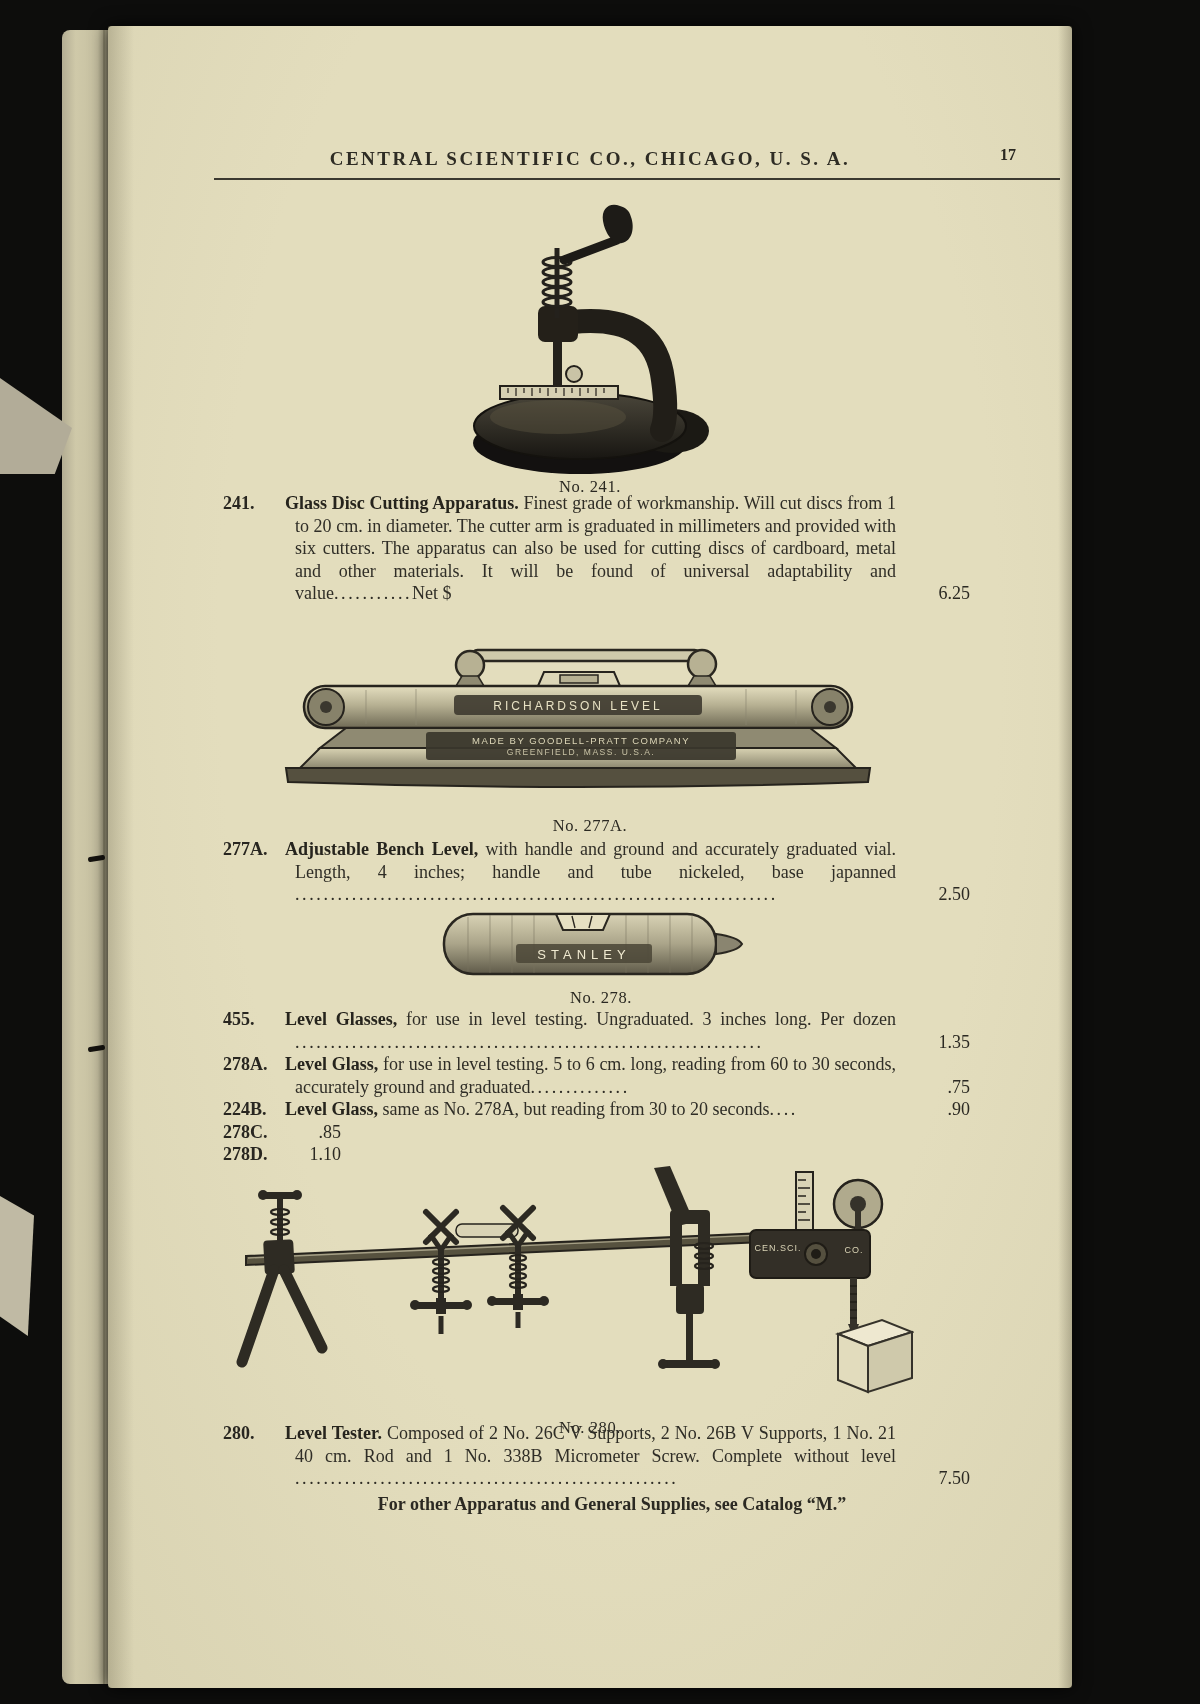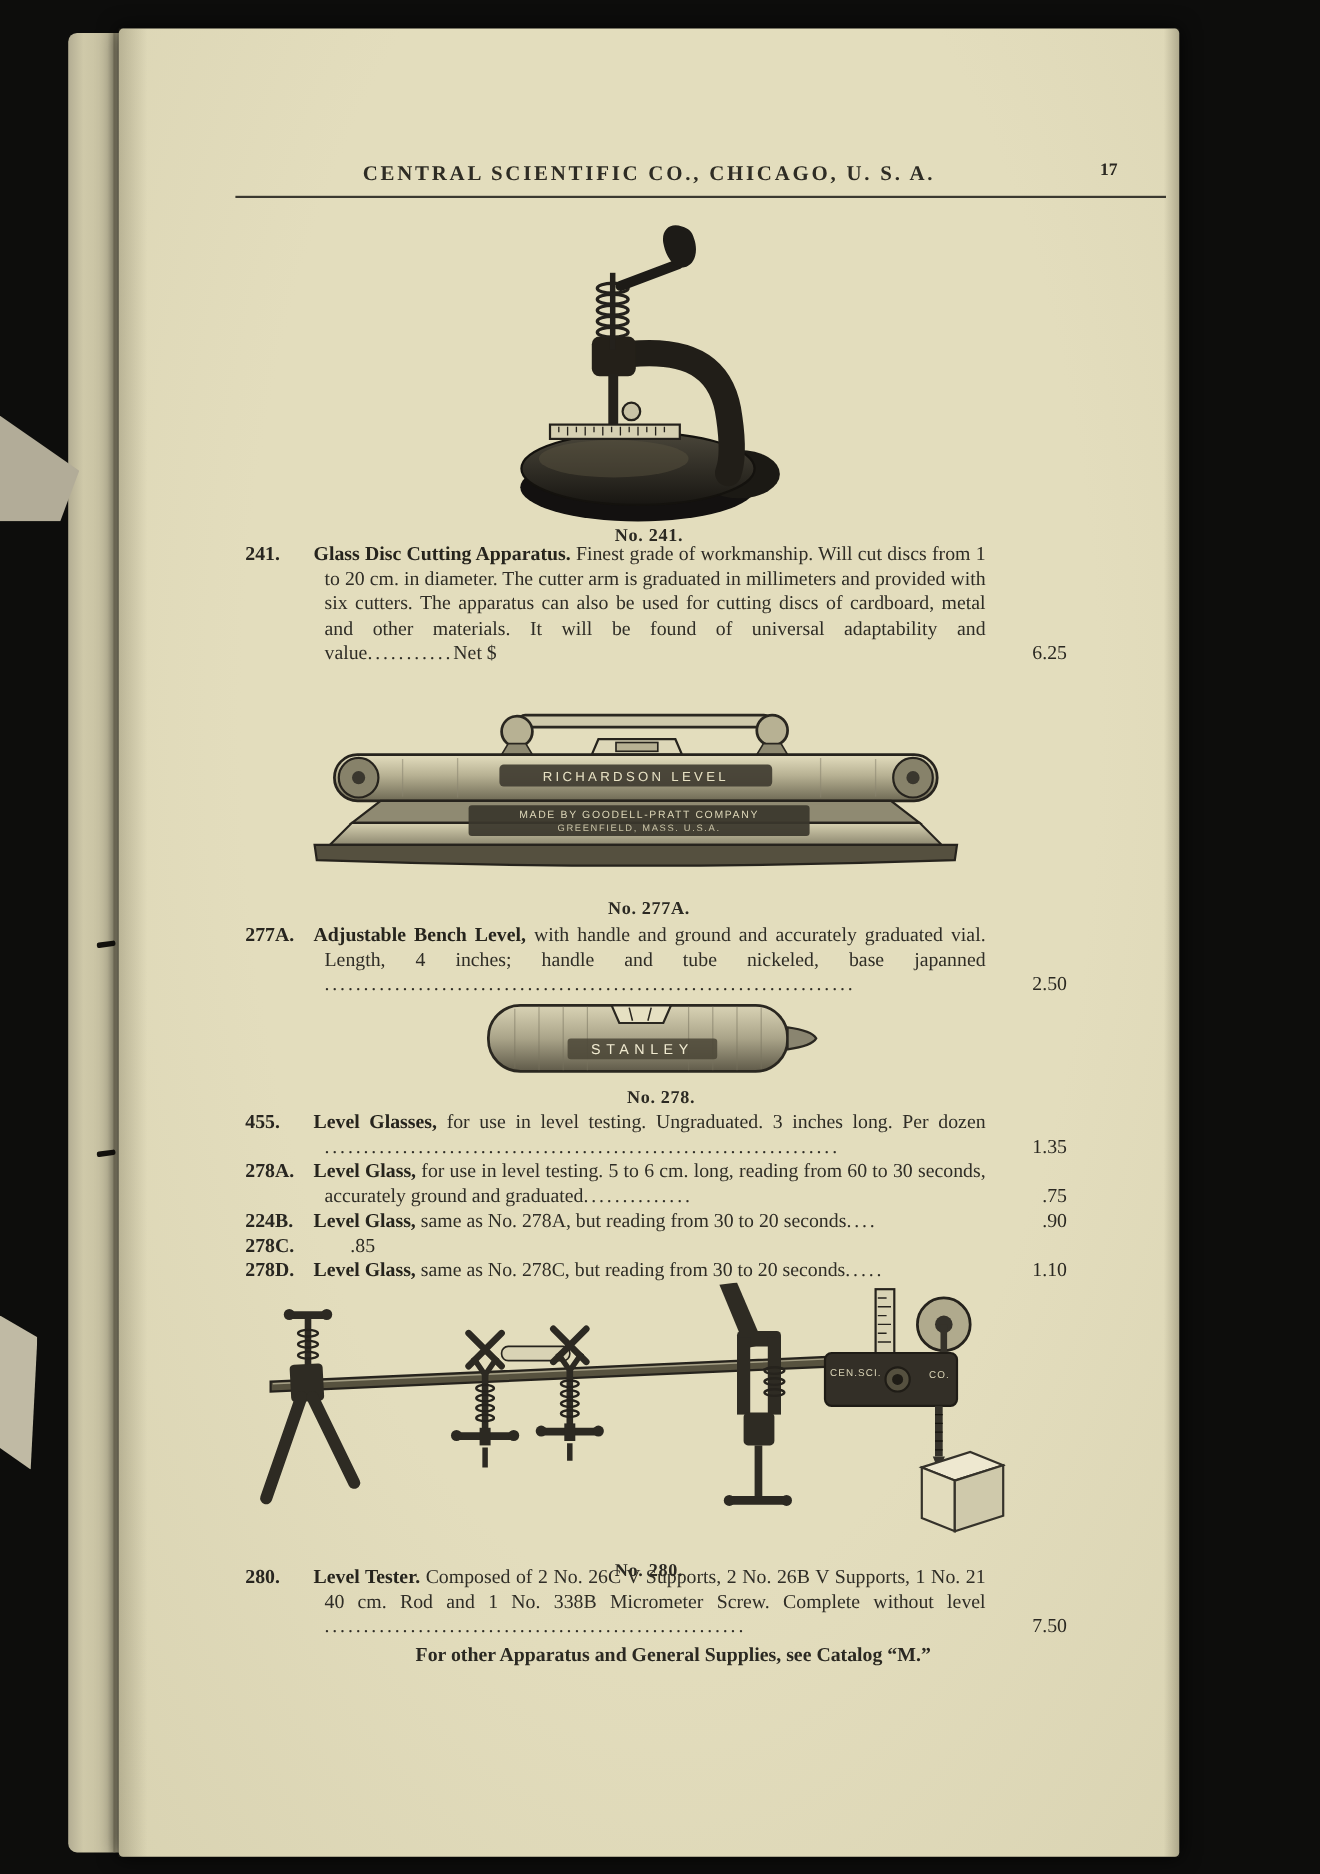--- a/index.html
+++ b/index.html
@@ -39,21 +39,21 @@
     background:linear-gradient(270deg,rgba(70,65,45,.30),rgba(70,65,45,0));}
   .abs{position:absolute;}
   
   .header-title{
     top:122px;left:0;right:0;text-align:center;
     font-size:19px;font-weight:bold;letter-spacing:2.5px;color:#2e2c24;
   }
   .page-num{top:120px;right:56px;font-size:16px;font-weight:bold;color:#2b2922;text-align:right;}
   .head-rule{top:152px;left:106px;width:846px;height:2px;background:#3b3930;}
   
-  .caption{left:0;right:0;text-align:center;font-size:16.5px;font-weight:bold;
+  .caption{left:0;right:0;text-align:center;font-size:16.5px;font-weight:normal;
     letter-spacing:.6px;color:#2b2922;}
   .cap-241{top:451px;} .cap-277a{top:790px;} .cap-278{top:962px;padding-left:22px;} .cap-280{top:1378px;margin-top:14px;}
   .footer-note{top:1468px;left:0;right:0;text-align:center;font-size:18px;font-weight:bold;color:#2b2922;padding-left:44px;}
   
   .item-block{position:absolute;left:115px;width:747px;}
   .b-241{top:466px;} .b-277a{top:812px;} .b-278{top:982px;} .b-280{top:1396px;}
   .item{display:flex;align-items:flex-start;font-size:18px;line-height:22.5px;color:#2f2d26;}
   .item-no{width:58px;flex:none;font-weight:bold;color:#282620;}
   .item-desc{flex:1;padding-left:4px;padding-right:14px;text-align:justify;
     padding-left:14px;text-indent:-10px;}
@@ -217,21 +217,20 @@
       <div class="item-no">224B.</div>
       <div class="item-desc"><b>Level Glass,</b><span> same as No. 278A, but reading from 30 to 20 seconds</span><span class="leader">....</span></div>
       <div class="item-price">.90</div>
     </div>
     <div class="item">
       <div class="item-no">278C.</div>
       <div class="item-price">.85</div>
     </div>
     <div class="item">
       <div class="item-no">278D.</div>
-      <div class="item-desc"><b>Level Glass,</b><span> same as No. 278C, but reading from 30 to 20 seconds</span><span class="leader">.....</span></div>
       <div class="item-price">1.10</div>
     </div>
   </div>
 
   <svg class="illus il-tester" width="688" height="232" viewBox="0 0 688 232">
 
     <polygon points="20,90 560,66 560,75 20,99" fill="#57523f" stroke="#26231d" stroke-width="2"></polygon>
     <line x1="22" y1="92" x2="558" y2="68" stroke="#d9d3b5" stroke-width="1.3" opacity="0.6"></line>
 
     <g>

